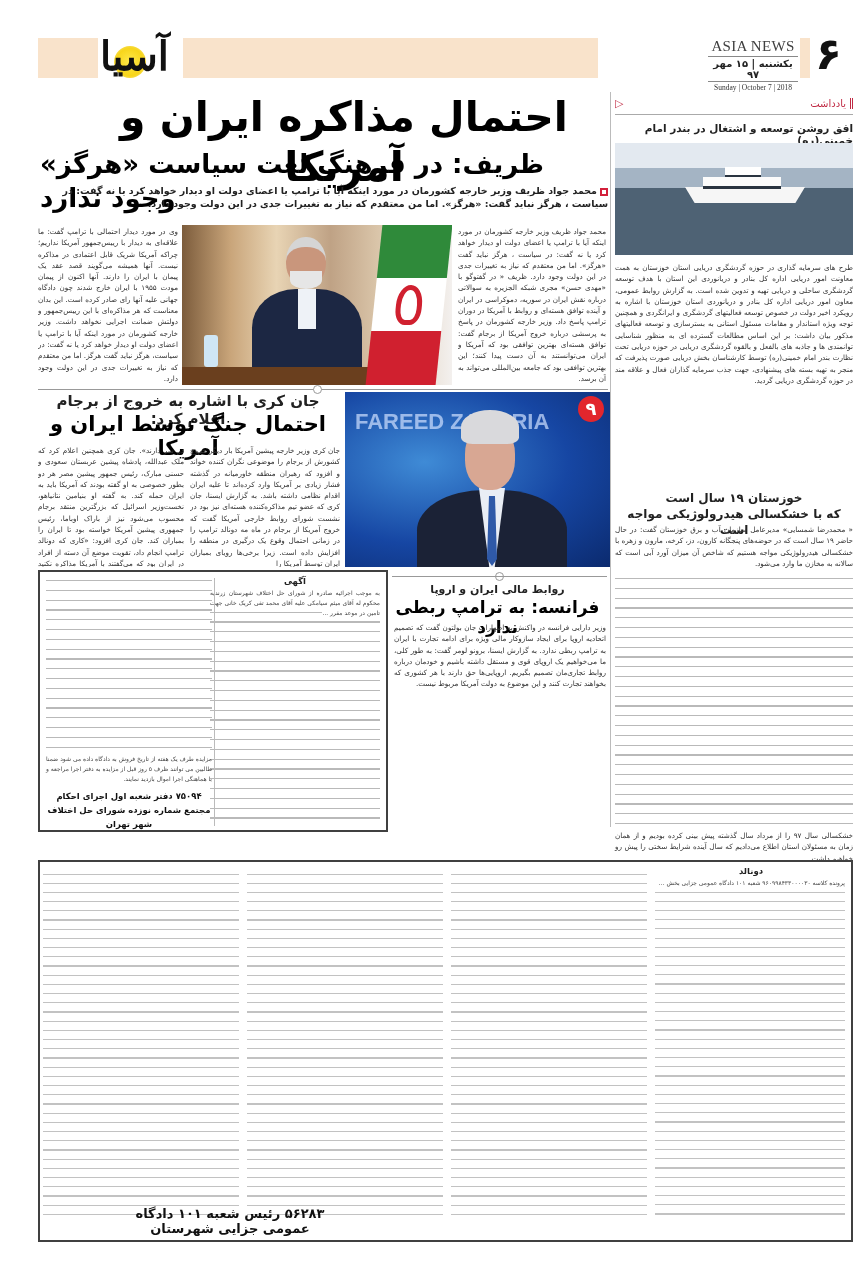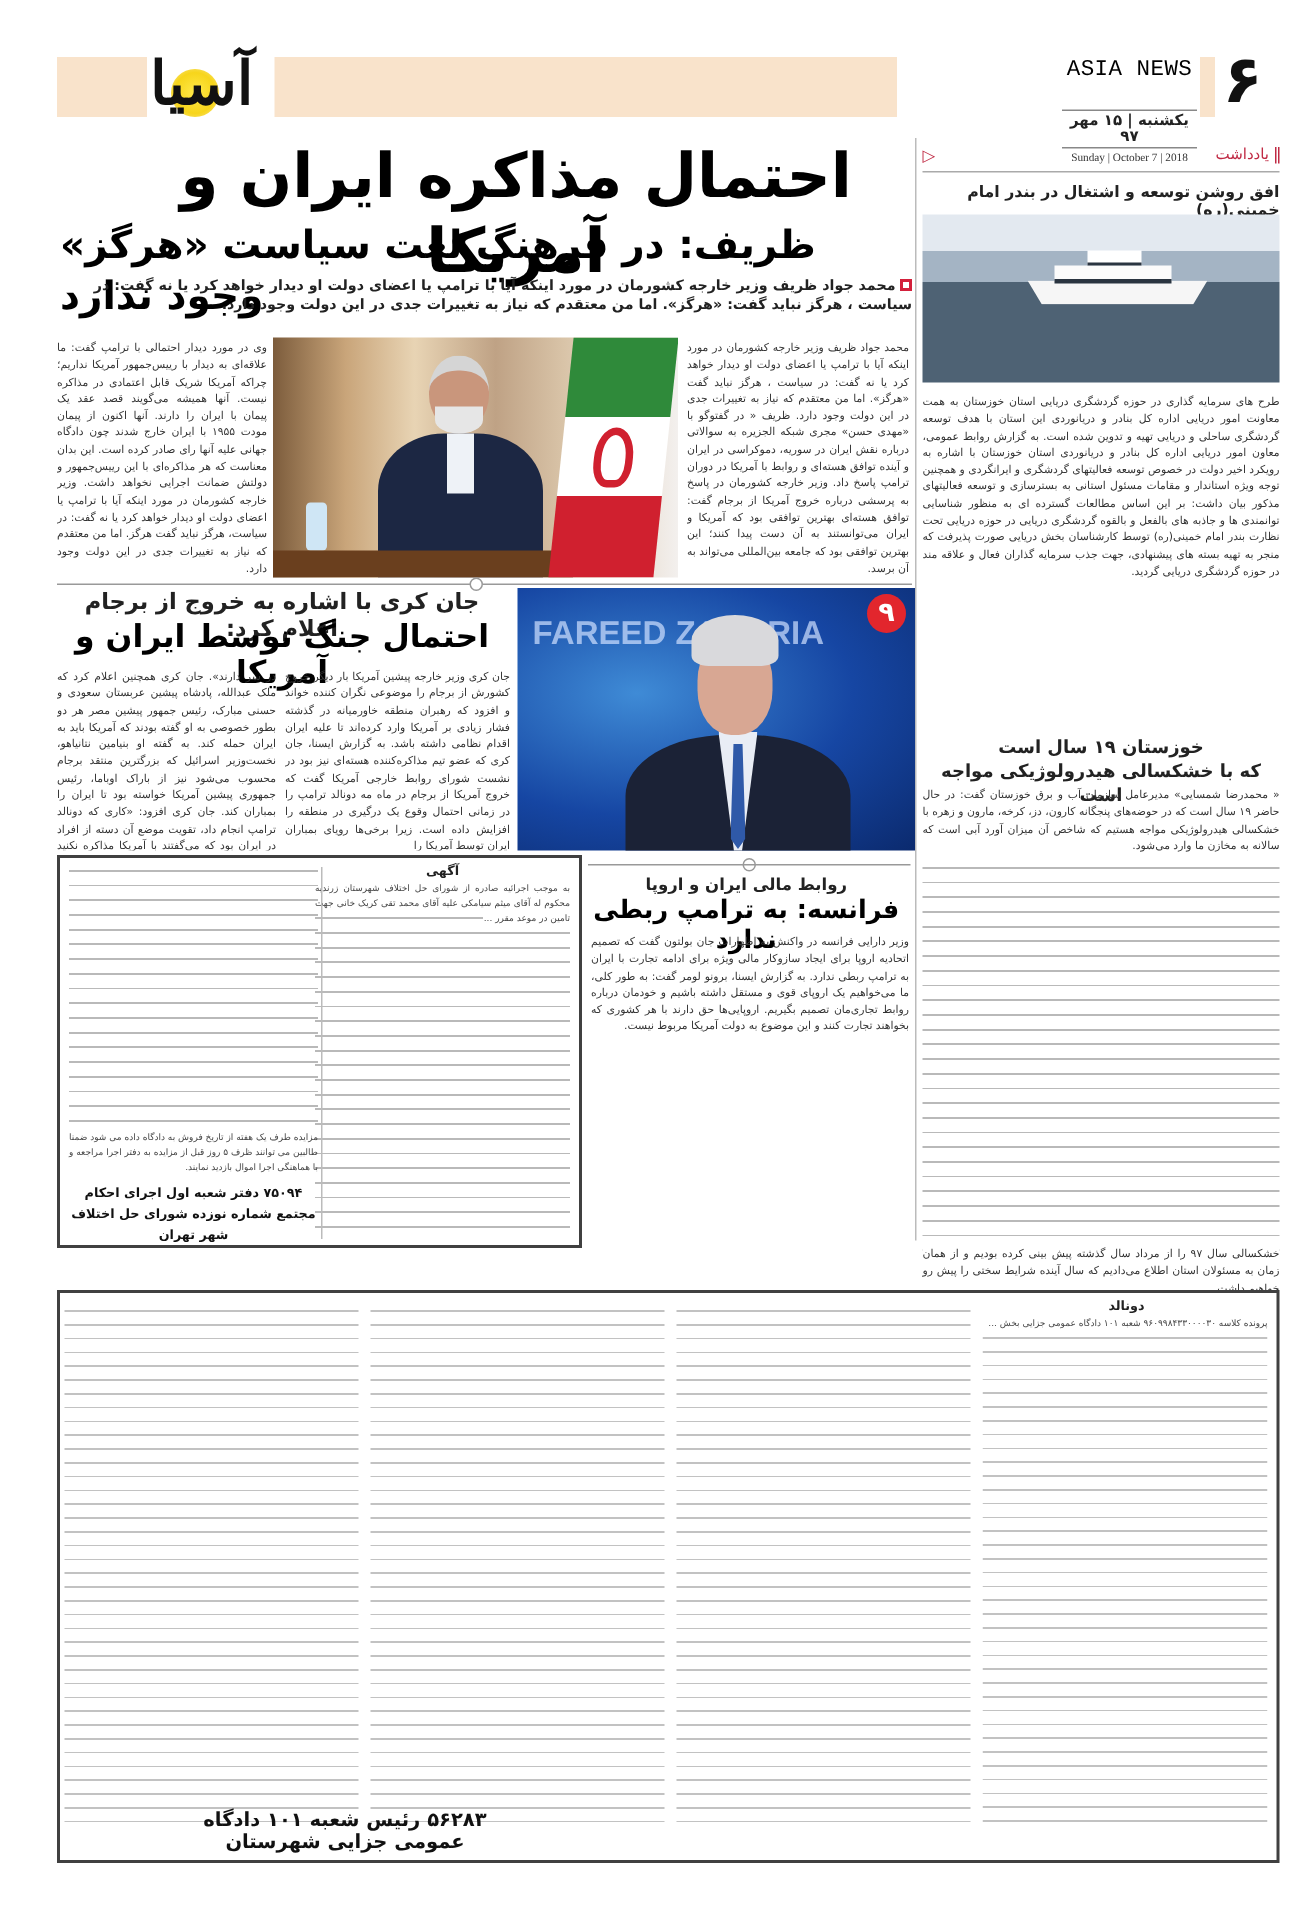--- a/index.html
+++ b/index.html
@@ -6,21 +6,21 @@
 body{width:866px;height:1280px;background:#fff;font-family:"DejaVu Sans",sans-serif;color:#222;position:relative;overflow:hidden;direction:rtl}
 .abs{position:absolute}
 .peach{background:#f9e3cb}
 .masthead-bar-left{left:38px;top:38px;width:60px;height:40px}
 .masthead-bar-mid{left:183px;top:38px;width:415px;height:40px}
 .masthead-bar-right{left:800px;top:38px;width:10px;height:40px}
 .logo{left:100px;top:28px;width:80px;height:56px;direction:rtl;text-align:left}
 .logo .sun{position:absolute;left:14px;top:18px;width:32px;height:32px;border-radius:50%;background:radial-gradient(circle,#ffe94a,#f7d51b 60%,#f9e89a);}
 .logo .word{position:relative;font-family:"DejaVu Serif",serif;font-size:40px;font-weight:bold;color:#111;line-height:56px}
 .issue{left:708px;top:38px;width:90px;text-align:center;direction:ltr}
-.issue .name{font-family:Liberation Mono, monospace;color:#000000;font-size:15px;letter-spacing:.3px;border-bottom:1px solid #888;padding-bottom:18px}
+.issue .name{font-family:Liberation Serif, serif;color:#404040;font-size:15px;letter-spacing:.3px;border-bottom:1px solid #888;padding-bottom:1px}
 .issue .fa{direction:rtl;font-size:10px;font-weight:bold;color:#222;border-bottom:1px solid #888;padding:1px 0}
 .issue .en{font-family:"Liberation Serif",serif;font-size:7.5px;color:#333;padding-top:1px}
 .page-num{left:815px;top:28px;font-size:44px;font-weight:bold;color:#111;font-family:"DejaVu Sans",sans-serif}
 .col-rule{background:#bbb;width:1px}
 .headline{left:80px;top:92px;width:528px;text-align:center;font-size:41px;font-weight:900;color:#000;line-height:50px}
 .subhead{left:40px;top:147px;width:568px;text-align:left;font-size:26px;font-weight:bold;color:#000;line-height:34px}
 .lead{left:38px;top:184px;width:570px;font-size:9.5px;font-weight:bold;line-height:13px;text-align:right}
 .lead .mark{display:inline-block;width:8px;height:8px;border:2px solid #d3203b;margin-left:3px;vertical-align:middle}
 .body-text{font-size:7.2px;line-height:11.3px;color:#333;text-align:justify}
 .photo-zarif{left:182px;top:225px;width:270px;height:160px;overflow:hidden;background:linear-gradient(90deg,#7c5c3c 0%,#c9a57a 18%,#e8d4b4 35%,#bfa285 55%,#d9c4a8 72%,#f3f0ee 100%)}

